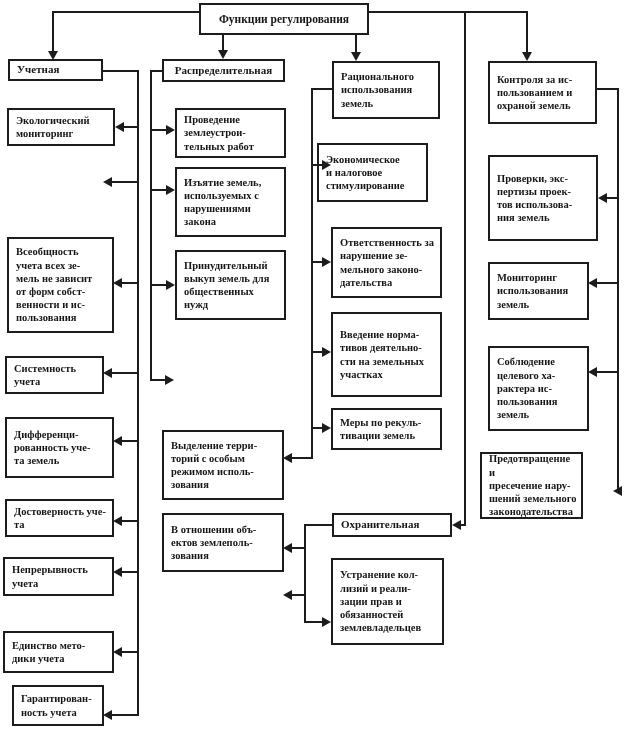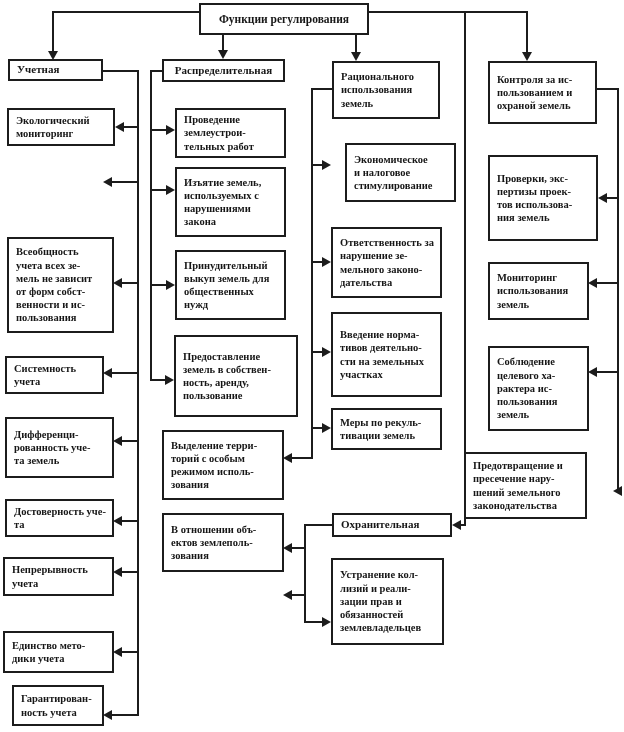--- a/index.html
+++ b/index.html
@@ -64,33 +64,29 @@
 землеустрои-
 тельных работ</div>
   <div class="nd" style="left:175px;top:167px;width:111px;height:70px;">Изъятие земель,
 используемых с
 нарушениями
 закона</div>
   <div class="nd" style="left:175px;top:250px;width:111px;height:70px;">Принудительный
 выкуп земель для
 общественных
 нужд</div>
-  <div class="nd" style="left:174px;top:335px;width:124px;height:82px;">Предоставление
-земель в собствен-
-ность, аренду,
-пользование</div>
   <div class="nd" style="left:162px;top:430px;width:122px;height:70px;">Выделение терри-
 торий с особым
 режимом исполь-
 зования</div>
   <div class="nd" style="left:162px;top:513px;width:122px;height:59px;">В отношении объ-
 ектов землеполь-
 зования</div>
 
-  <div class="nd" style="left:345px;top:143px;width:111px;height:59px;">Экономическое
+  <div class="nd" style="left:317px;top:143px;width:111px;height:59px;">Экономическое
 и налоговое
 стимулирование</div>
   <div class="nd" style="left:331px;top:227px;width:111px;height:71px;">Ответственность за
 нарушение зе-
 мельного законо-
 дательства</div>
   <div class="nd" style="left:331px;top:312px;width:111px;height:85px;">Введение норма-
 тивов деятельно-
 сти на земельных
 участках</div>
@@ -108,21 +104,21 @@
 тов использова-
 ния земель</div>
   <div class="nd" style="left:488px;top:262px;width:101px;height:58px;">Мониторинг
 использования
 земель</div>
   <div class="nd" style="left:488px;top:346px;width:101px;height:85px;">Соблюдение
 целевого ха-
 рактера ис-
 пользования
 земель</div>
-  <div class="nd" style="left:464px;top:452px;width:123px;height:67px;">Предотвращение и
+  <div class="nd" style="left:480px;top:452px;width:103px;height:67px;">Предотвращение и
 пресечение нару-
 шений земельного
 законодательства</div>
 
   <div class="ln" style="left:53px;top:11px;width:147px;height:2px;"></div>
   <div class="ln" style="left:52px;top:11px;width:2px;height:40px;"></div>
   <div class="aw d" style="left:48px;top:51px;"></div>
   <div class="ln" style="left:222px;top:34px;width:2px;height:18px;"></div>
   <div class="aw d" style="left:218px;top:50px;"></div>
   <div class="ln" style="left:355px;top:34px;width:2px;height:19px;"></div>

